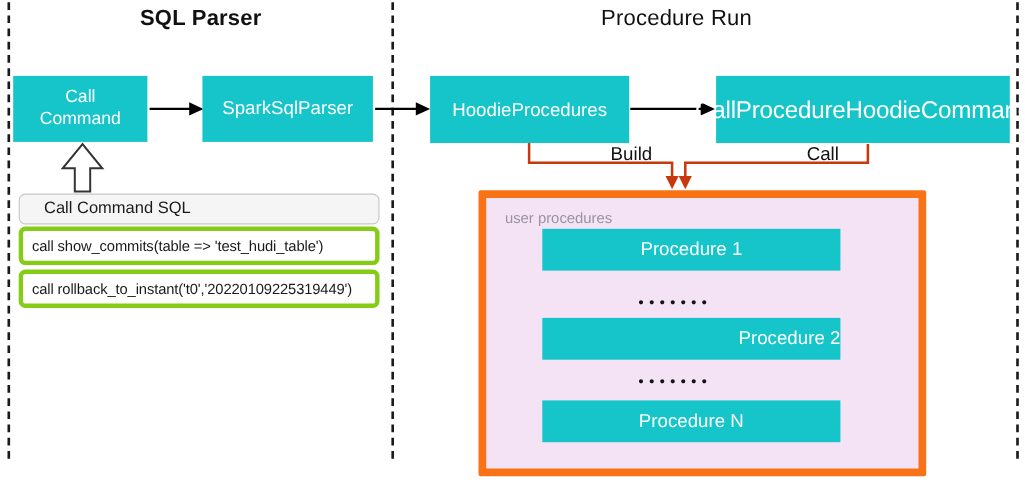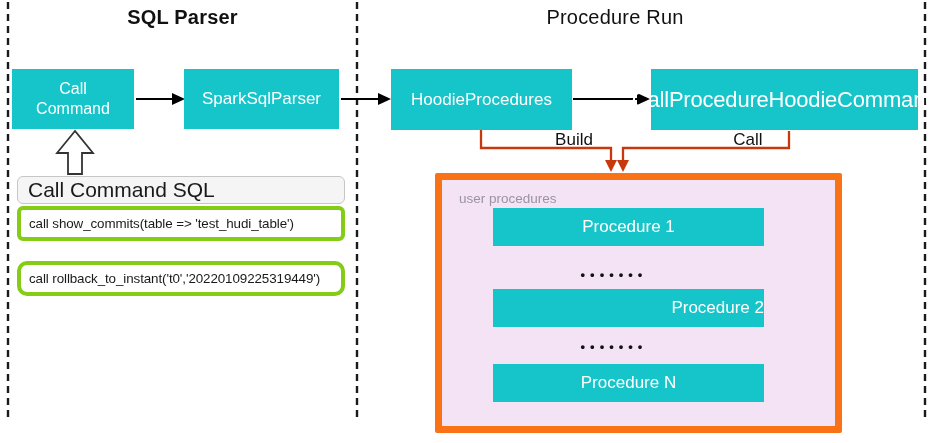--- a/index.html
+++ b/index.html
@@ -15,29 +15,29 @@
     background:#16C5C9;color:#fff;display:flex;align-items:center;justify-content:center;
     text-align:center;font-weight:500;
   }
   .node-sm{font-size:16px;line-height:20px;}
   .node-md{font-size:17px;}
   .node-lg{font-size:22px;letter-spacing:-0.2px;}
   .edge-label{font-size:17px;color:#111;text-align:center;font-weight:500;}
   .sql-panel{width:328px;}
   .sql-header{
     height:26px;line-height:26px;background:#F5F5F5;border:1px solid #C6C6C6;
-    border-radius:6px;padding:0 10px;font-size:21px;color:#1a1a1a;
+    border-radius:6px;padding:0 22px;font-size:15px;color:#1a1a1a;
   }
   .sql-row{
     height:27px;line-height:27px;background:#fff;border:4px solid #84cc16;
     border-radius:6px;padding:0 8px;font-size:13.4px;color:#1a1a1a;white-space:nowrap;
     letter-spacing:-0.1px;
   }
   .sql-row1{margin-top:2px;}
-  .sql-row2{margin-top:20px;border-radius:10px;}
+  .sql-row2{margin-top:4px;}
   .pink-panel{
     width:393px;height:246px;background:#F4E3F5;border:7px solid #f97316;border-radius:2px;
   }
   .pink-label{font-size:13.5px;color:#9B93A0;}
   .proc-box{
     left:51px;width:271px;height:38px;background:#16C5C9;color:#fff;
     display:flex;align-items:center;justify-content:center;font-size:17px;font-weight:500;
   }
   .dots{
     font-size:13px;font-weight:700;letter-spacing:5px;color:#111;text-align:center;

